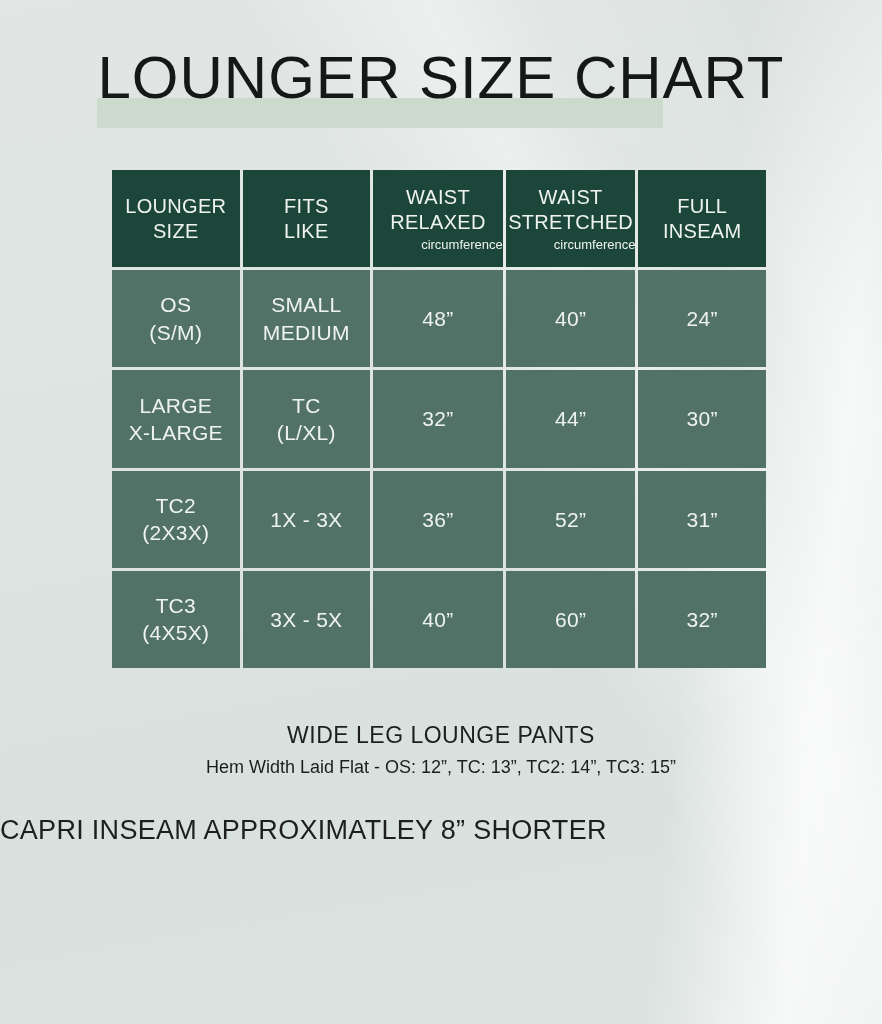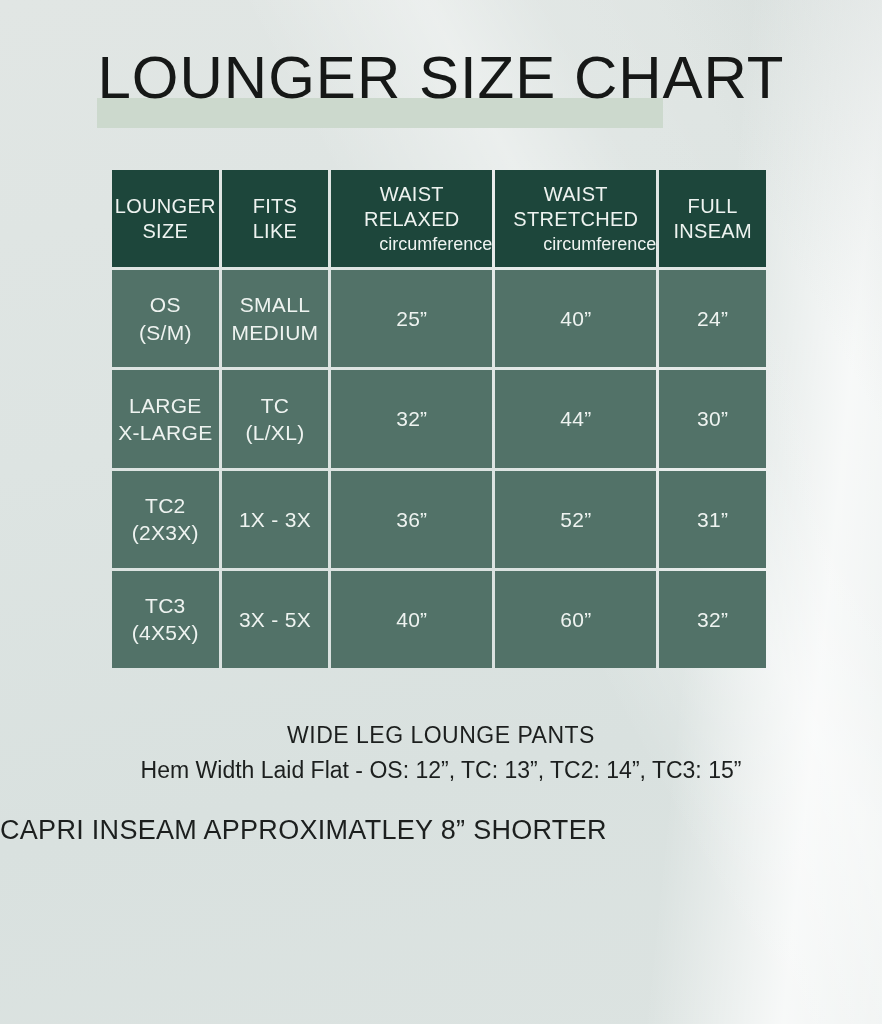--- a/index.html
+++ b/index.html
@@ -51,39 +51,39 @@
     display: flex; flex-direction: column;
     align-items: center; justify-content: center;
     text-align: center;
   }
   .hlabel {
     font-size: 20px;
     line-height: 1.25;
     white-space: pre-line;
     letter-spacing: 0.3px;
   }
-  .hsub { font-size: 18px; margin-top: 2px; margin-left: 48px; }
+  .hsub { font-size: 13px; margin-top: 2px; margin-left: 48px; }
   .hsub:empty { display: none; }
   .cell {
     background: #527268;
     color: #eef3f0;
     display: flex; align-items: center; justify-content: center;
     text-align: center;
     font-size: 21px;
     line-height: 1.3;
     white-space: pre-line;
     letter-spacing: 0.3px;
   }
   .product-name {
     position: absolute; top: 722px; left: 0; width: 100%;
     text-align: center; font-size: 23px; letter-spacing: 0.5px; color: #1c1f1e;
   }
   .hem-note {
     position: absolute; top: 757px; left: 0; width: 100%;
-    text-align: center; font-size: 23px; color: #1c1f1e;
+    text-align: center; font-size: 18px; color: #1c1f1e;
   }
   .capri-note {
     position: absolute; top: 815px; left: 0; width: 100%;
     text-align: left; font-size: 27px; letter-spacing: 0.3px; color: #1c1f1e;
   }
   .fabric-note {
     position: absolute; top: 876px; left: 0; width: 100%;
     text-align: center; font-size: 20px; line-height: 1.4; color: #1c1f1e;
     white-space: pre-line;
   }
@@ -122,21 +122,21 @@
     <div class="hcell">
       <span class="hlabel">FULL
 INSEAM</span>
 
     </div>
 
     <div class="cell">OS
 (S/M)</div>
     <div class="cell">SMALL
 MEDIUM</div>
-    <div class="cell">25”</div>
+    <div class="cell">48”</div>
     <div class="cell">40”</div>
     <div class="cell">24”</div>
 
     <div class="cell">LARGE
 X-LARGE</div>
     <div class="cell">TC
 (L/XL)</div>
     <div class="cell">32”</div>
     <div class="cell">44”</div>
     <div class="cell">30”</div>

